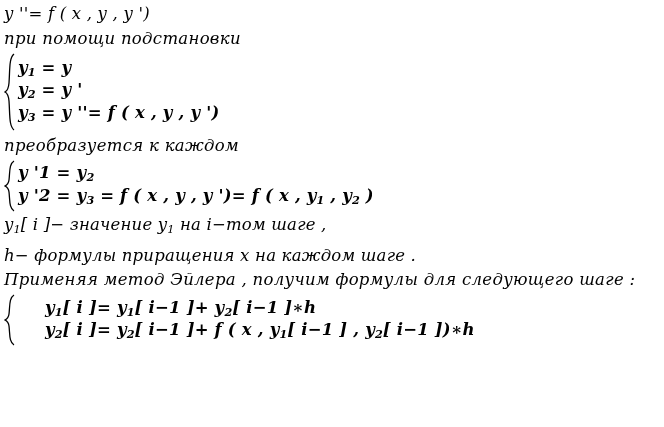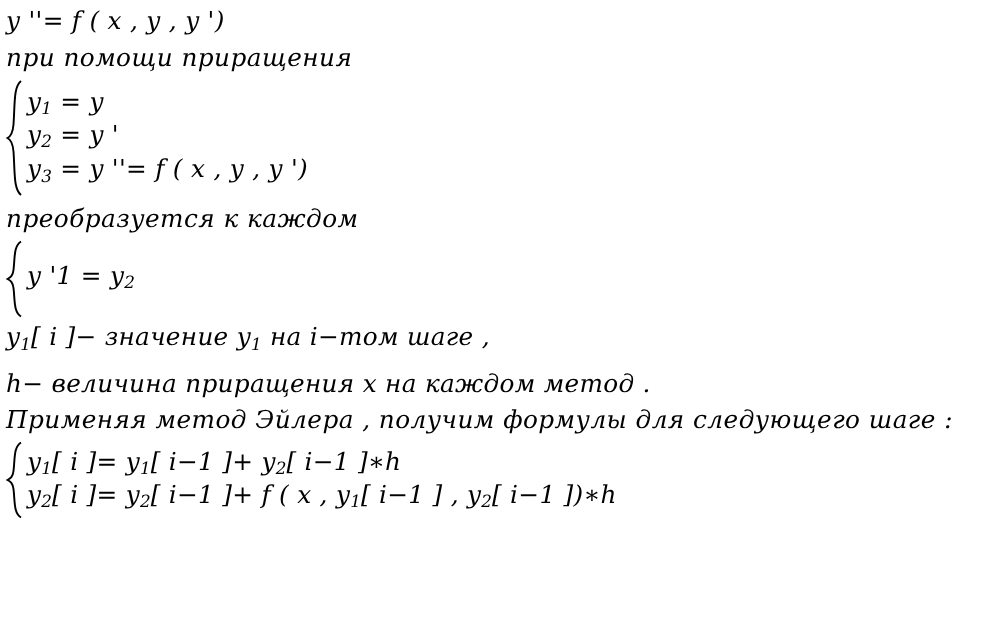--- a/index.html
+++ b/index.html
@@ -59,20 +59,21 @@
     height: 100%;
     width: 12px;
   }
   .sys-lines {
     display: flex;
     flex-direction: column;
     justify-content: center;
   }
   .sys-lines .line {
     margin: 0 0 4px 0;
+    font-weight: bold;
   }
   .sys-lines .line:last-child {
     margin-bottom: 0;
   }
   sub {
     font-size: 0.68em;
     vertical-align: -0.28em;
     font-style: italic;
     letter-spacing: 0;
   }
@@ -80,21 +81,21 @@
 </head>
 <body>
 
 <div class="page">
 
   <div class="row line">
     <span>y ''= f ( x , y , y ')</span>
   </div>
 
   <div class="text-row">
-    <span>при помощи приращения</span>
+    <span>при помощи подстановки</span>
   </div>
 
   <div class="system" style="height:78px;">
     <div class="brace">
       <svg viewBox="0 0 12 78" preserveAspectRatio="none">
         <path d="M10 1 C5 5, 6 16, 5 30 C4.5 36, 3 38, 1 39 C3 40, 4.5 42, 5 48 C6 62, 5 73, 10 77" fill="none" stroke="#000" stroke-width="1.3"></path>
       </svg>
     </div>
     <div class="sys-lines">
       <div class="line">
@@ -116,37 +117,40 @@
   <div class="system" style="height:52px;align-items:center;">
     <div class="brace">
       <svg viewBox="0 0 12 52" preserveAspectRatio="none">
         <path d="M10 1 C5 4, 6 12, 5 20 C4.5 24, 3 25, 1 26 C3 27, 4.5 28, 5 32 C6 40, 5 48, 10 51" fill="none" stroke="#000" stroke-width="1.3"></path>
       </svg>
     </div>
     <div class="sys-lines">
       <div class="line">
         <span>y '1 = y<sub>2</sub></span>
       </div>
+      <div class="line">
+        <span>y '2 = y<sub>3</sub> = f ( x , y , y ')= f ( x , y<sub>1</sub> , y<sub>2</sub> )</span>
+      </div>
     </div>
   </div>
 
 
   <div class="row row-tight line">
     <span>y<sub>1</sub>[ i ]− значение y<sub>1</sub> на i−том шаге ,</span>
   </div>
 
   <div class="row line">
-    <span>h− величина приращения x на каждом метод .</span>
+    <span>h− формулы приращения x на каждом шаге .</span>
   </div>
 
   <div class="text-row">
     <span>Применяя метод Эйлера , получим формулы для следующего шаге :</span>
   </div>
 
-  <div class="system" style="height:52px;">
+  <div class="system" style="height:52px;gap:27px;">
     <div class="brace">
       <svg viewBox="0 0 12 52" preserveAspectRatio="none">
         <path d="M10 1 C5 4, 6 12, 5 20 C4.5 24, 3 25, 1 26 C3 27, 4.5 28, 5 32 C6 40, 5 48, 10 51" fill="none" stroke="#000" stroke-width="1.3"></path>
       </svg>
     </div>
     <div class="sys-lines">
       <div class="line">
         <span>y<sub>1</sub>[ i ]= y<sub>1</sub>[ i−1 ]+ y<sub>2</sub>[ i−1 ]∗h</span>
       </div>
       <div class="line">

